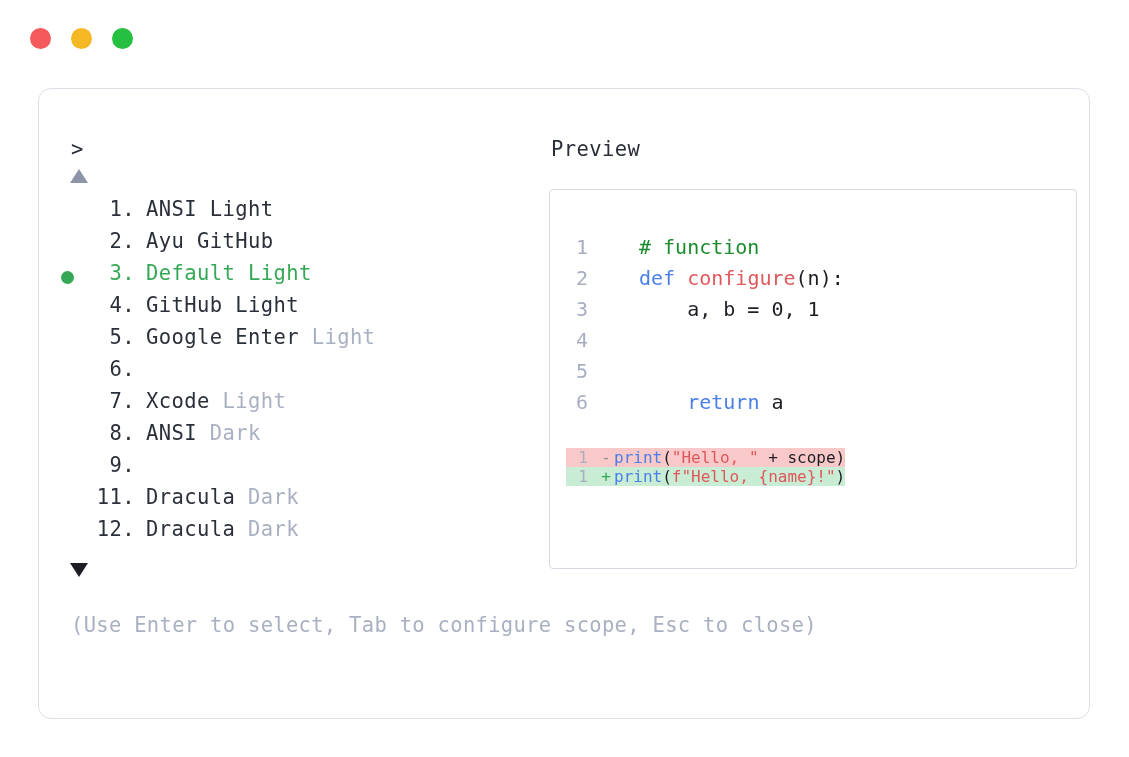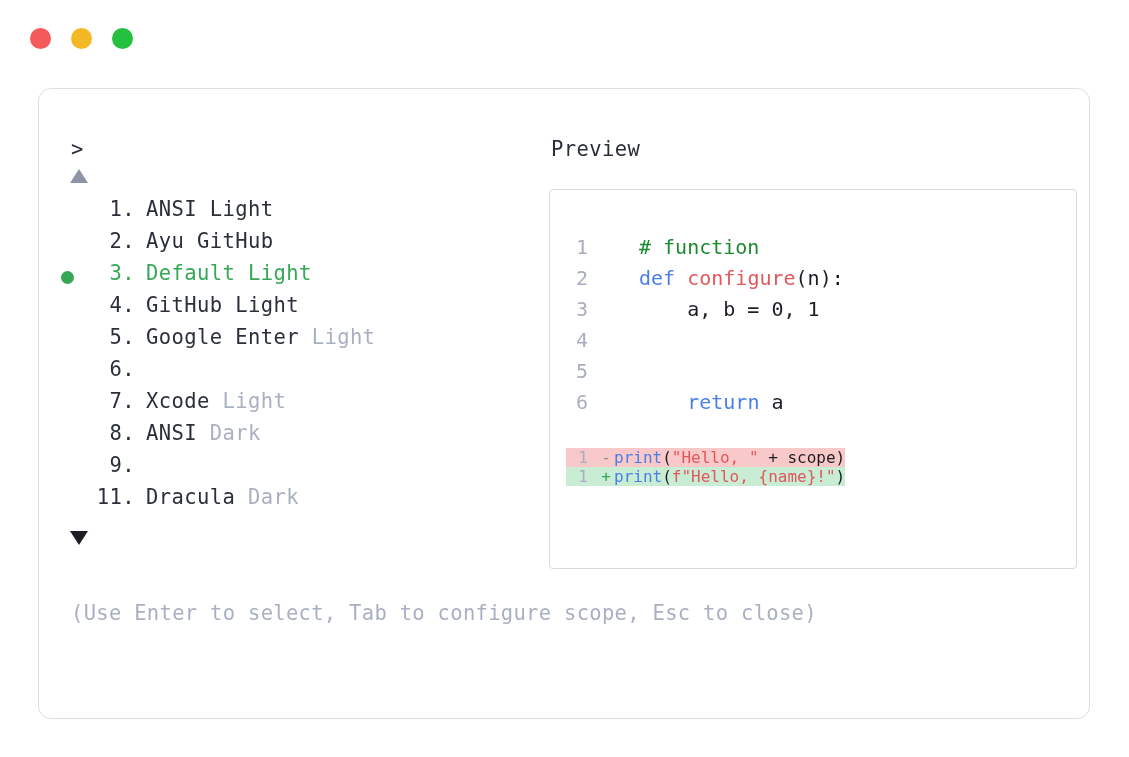--- a/index.html
+++ b/index.html
@@ -113,21 +113,21 @@
   .num-cell{
     width:46px;flex:0 0 46px;
     text-align:right;
   }
   .name-cell{padding-left:11px;}
   .theme-item.selected .num-cell,
   .theme-item.selected .name-cell{color:var(--accent-green);}
   .suffix-muted{color:var(--text-muted);}
 
   .hint{
-    margin-top:46px;
+    margin-top:26px;
     padding-left:10px;
     font-size:20.5px;
     letter-spacing:.3px;
     color:#a9b0c2;
     white-space:pre;
   }
 
   
   .preview-label{
     font-size:20.5px;letter-spacing:.4px;
@@ -203,20 +203,21 @@
               <li class="theme-item"><span class="bullet-cell"></span><span class="num-cell">1.</span><span class="name-cell"><span>ANSI Light</span></span></li>
               <li class="theme-item"><span class="bullet-cell"></span><span class="num-cell">2.</span><span class="name-cell"><span>Ayu GitHub</span></span></li>
               <li class="theme-item selected"><span class="bullet-cell"><span class="bullet"></span></span><span class="num-cell">3.</span><span class="name-cell"><span>Default Light</span></span></li>
               <li class="theme-item"><span class="bullet-cell"></span><span class="num-cell">4.</span><span class="name-cell"><span>GitHub Light</span></span></li>
               <li class="theme-item"><span class="bullet-cell"></span><span class="num-cell">5.</span><span class="name-cell"><span>Google Enter </span><span class="suffix-muted">Light</span></span></li>
               <li class="theme-item"><span class="bullet-cell"></span><span class="num-cell">6.</span></li>
               <li class="theme-item"><span class="bullet-cell"></span><span class="num-cell">7.</span><span class="name-cell"><span>Xcode </span><span class="suffix-muted">Light</span></span></li>
               <li class="theme-item"><span class="bullet-cell"></span><span class="num-cell">8.</span><span class="name-cell"><span>ANSI </span><span class="suffix-muted">Dark</span></span></li>
               <li class="theme-item"><span class="bullet-cell"></span><span class="num-cell">9.</span></li>
               <li class="theme-item"><span class="bullet-cell"></span><span class="num-cell">11.</span><span class="name-cell"><span>Dracula </span><span class="suffix-muted">Dark</span></span></li>
+              <li class="theme-item"><span class="bullet-cell"></span><span class="num-cell">12.</span><span class="name-cell"><span>Dracula </span><span class="suffix-muted">Dark</span></span></li>
             </ul>
 
           <div class="scroll-arrow down">
             <span class="tri-down"></span>
           </div>
 
           <div class="hint">(Use Enter to select, Tab to configure scope, Esc to close)</div>
         </div>
 
         <div class="col-right">

